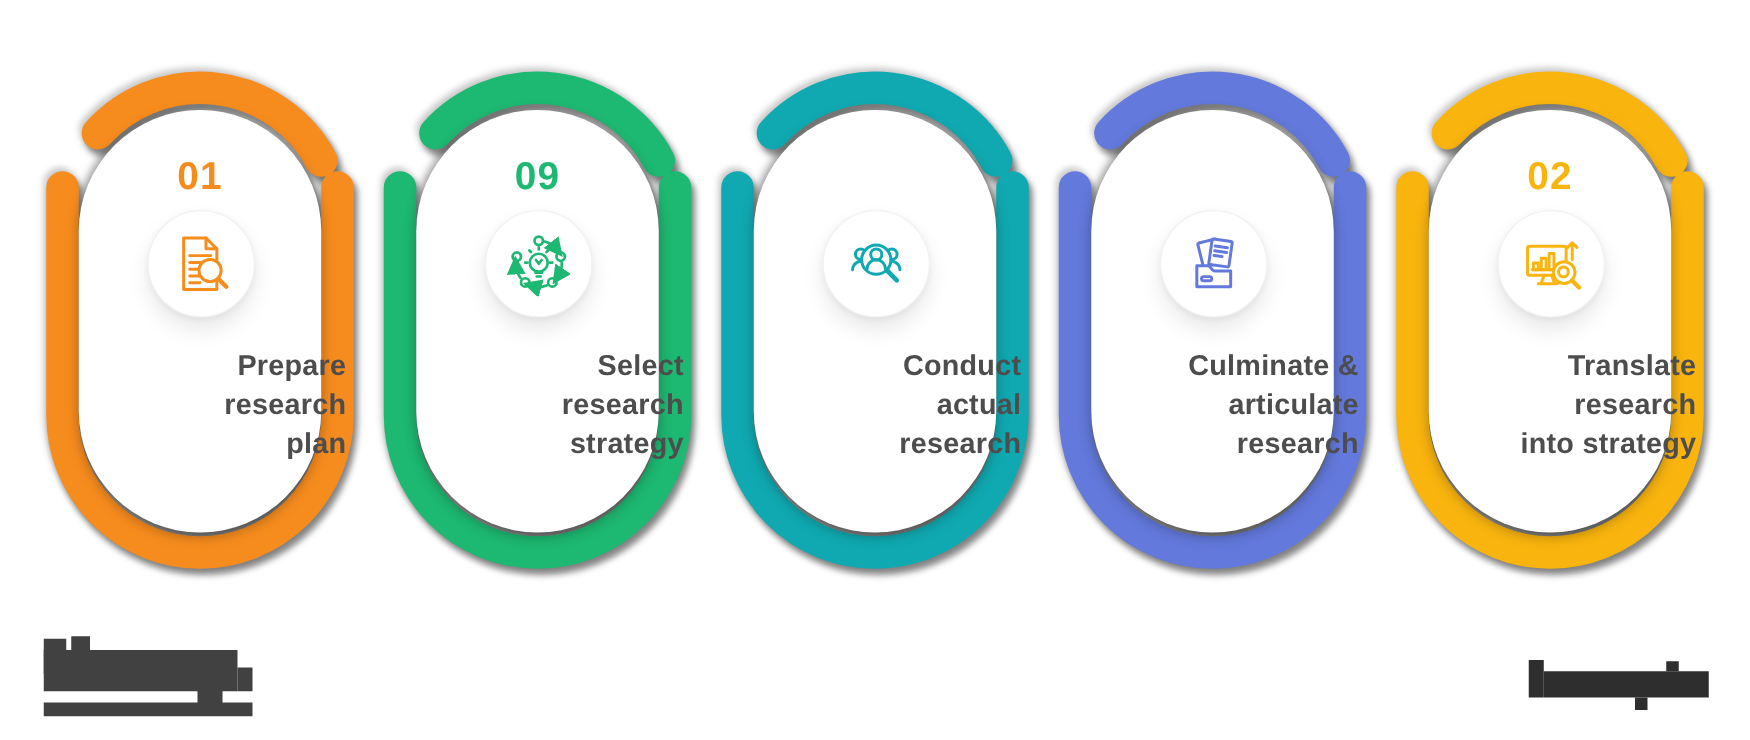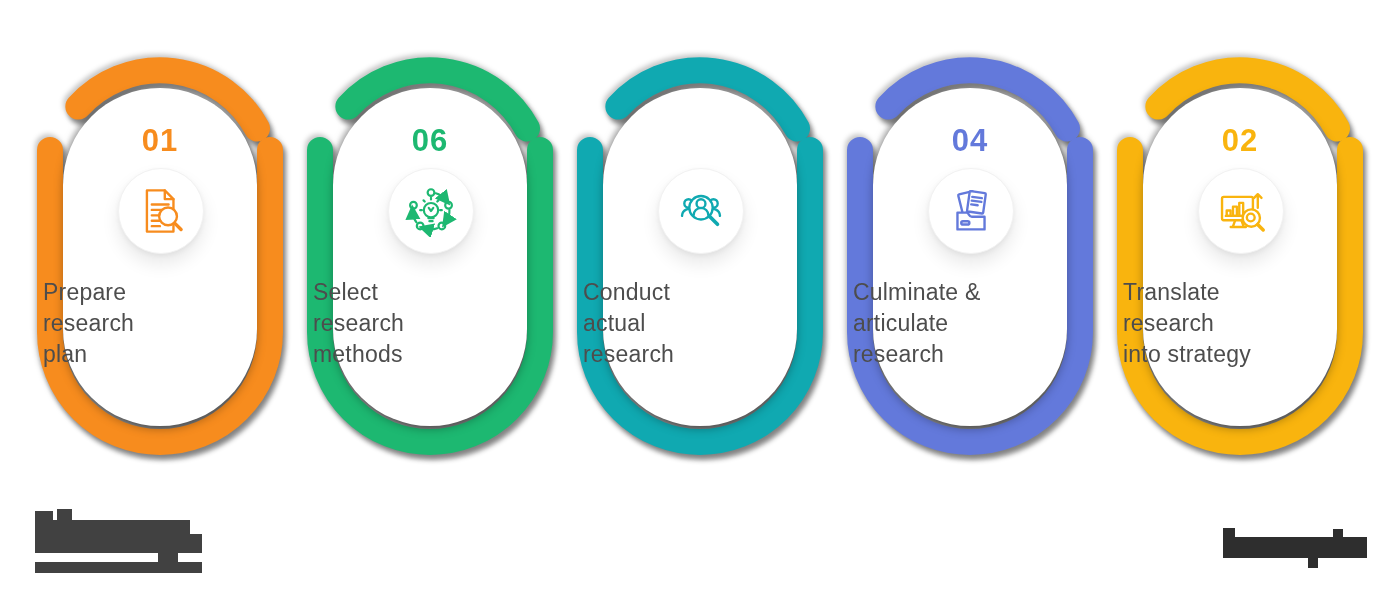--- a/index.html
+++ b/index.html
@@ -29,22 +29,22 @@
     position:absolute; top:118px; left:50%; margin-left:-42px;
     width:84px; height:84px; border-radius:50%;
     background:#ffffff; border:1px solid #f2f2f2;
     box-shadow:0 10px 18px rgba(0,0,0,.09), 0 2px 5px rgba(0,0,0,.05);
     display:flex; align-items:center; justify-content:center;
   }
   .icon { width:52px; height:52px; color:var(--c); display:block; }
   .icon g { stroke:currentColor; fill:none; stroke-linecap:round; stroke-linejoin:round; }
 
   .label {
-    position:absolute; top:227px; left:8px; right:8px; text-align:left;
-    font-size:23px; line-height:31px; font-weight:400; color:#4D4D4D;
+    position:absolute; top:227px; left:8px; right:8px; text-align:right;
+    font-size:23px; line-height:31px; font-weight:700; color:#4D4D4D;
     white-space:pre-line; letter-spacing:.2px;
   }
 
   
   .redacted { position:absolute; }
   .redacted .blk { position:absolute; background:var(--c); }
   .redacted-logo { left:35px; top:509px; width:202px; height:65px; }
   .rl1 { left:0;   top:2px;  width:18px;  height:28px; }
   .rl2 { left:22px; top:0;   width:15px;  height:11px; }
   .rl3 { left:0;   top:11px; width:155px; height:33px; }
@@ -85,21 +85,21 @@
 research
 plan</div>
     </div>
 
     <div class="step" style="--c: #1DB871;">
       <svg class="ring" viewBox="0 0 250 410" width="250" height="410">
         <path class="seg" d="M35 67 A110 110 0 0 1 215 67" transform="rotate(7 125 130)"></path>
         <path class="seg" d="M15 100 L15 282 A110 110 0 0 0 235 282 L235 100"></path>
         <rect class="card" x="28" y="38" width="194" height="338" rx="97"></rect>
       </svg>
-      <div class="num">06</div>
+      <div class="num">09</div>
       <div class="icon-circle">
         <svg class="icon" viewBox="0 0 48 48">
           <defs>
             <marker id="ah2" markerWidth="7" markerHeight="7" refX="3.5" refY="3.5" orient="auto">
               <path d="M0 0 L7 3.5 L0 7 Z" fill="currentColor" stroke="none"></path>
             </marker>
           </defs>
           <g stroke-width="2">
             <circle cx="24" cy="7" r="3.1"></circle>
             <circle cx="40.2" cy="18.7" r="3.1"></circle>
@@ -112,21 +112,21 @@
             <path d="M10.6 34.5 A17 17 0 0 1 7 24.9" marker-end="url(#ah2)"></path>
             <circle cx="24" cy="23.2" r="6.6"></circle>
             <path d="M21.9 21.2 l2.1 2.8 2.1 -2.8"></path>
             <path d="M21.6 30.6 h4.8 M22.5 33.4 h3"></path>
             <path d="M24 13.4 v-1.6 M29.8 15.3 l1.1 -1.1 M18.2 15.3 l-1.1 -1.1 M32.4 23.2 h1.6 M14 23.2 h1.6"></path>
           </g>
         </svg>
       </div>
       <div class="label">Select
 research
-methods</div>
+strategy</div>
     </div>
 
     <div class="step" style="--c: #10A9B1;">
       <svg class="ring" viewBox="0 0 250 410" width="250" height="410">
         <path class="seg" d="M35 67 A110 110 0 0 1 215 67" transform="rotate(7 125 130)"></path>
         <path class="seg" d="M15 100 L15 282 A110 110 0 0 0 235 282 L235 100"></path>
         <rect class="card" x="28" y="38" width="194" height="338" rx="97"></rect>
       </svg>
       <div class="icon-circle">
         <svg class="icon" viewBox="0 0 48 48">
@@ -146,21 +146,20 @@
 actual
 research</div>
     </div>
 
     <div class="step" style="--c: #6379DB;">
       <svg class="ring" viewBox="0 0 250 410" width="250" height="410">
         <path class="seg" d="M35 67 A110 110 0 0 1 215 67" transform="rotate(7 125 130)"></path>
         <path class="seg" d="M15 100 L15 282 A110 110 0 0 0 235 282 L235 100"></path>
         <rect class="card" x="28" y="38" width="194" height="338" rx="97"></rect>
       </svg>
-      <div class="num">04</div>
       <div class="icon-circle">
         <svg class="icon" viewBox="0 0 48 48">
           <g stroke-width="2.2">
             <g transform="rotate(-14 21 16)">
                 <rect x="14" y="7" width="14" height="18" rx="1" fill="#fff"></rect>
               </g>
             <g transform="rotate(8 29 16)">
               <rect x="21.5" y="6.5" width="15" height="19" rx="1" fill="#fff"></rect>
               <path d="M24.5 11.5 h9 M24.5 15 h9 M24.5 18.5 h6"></path>
             </g>

